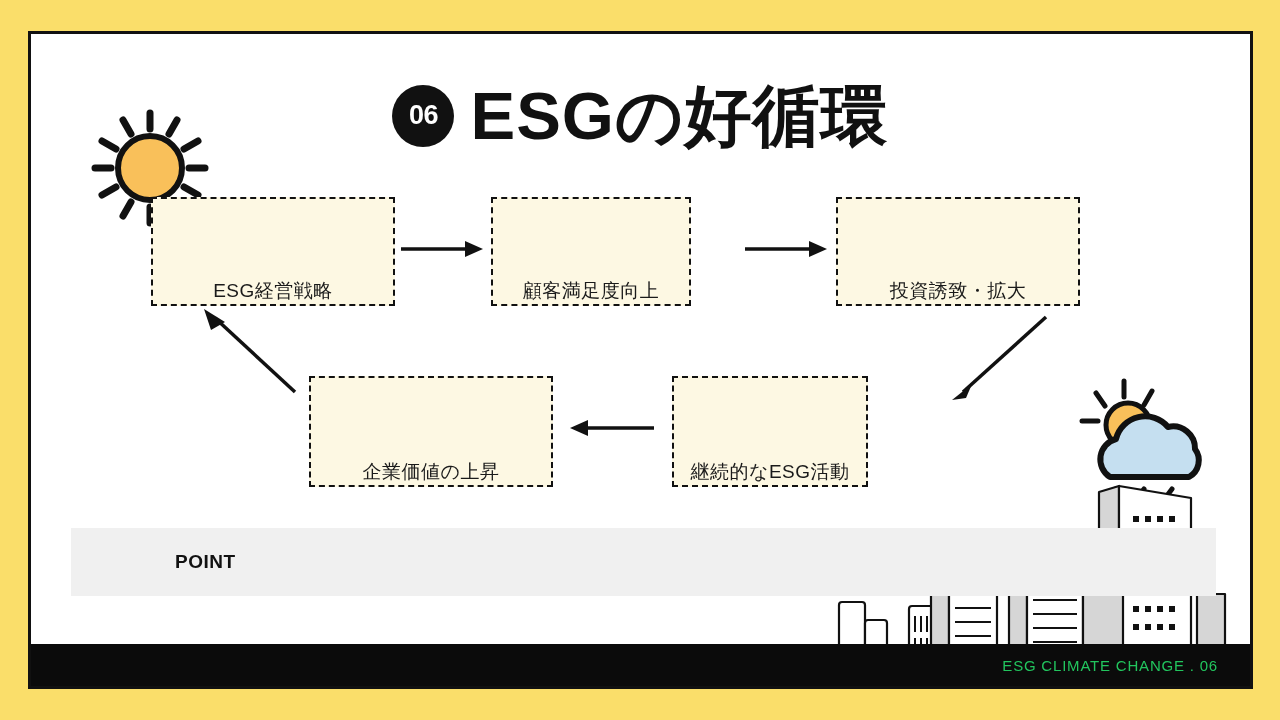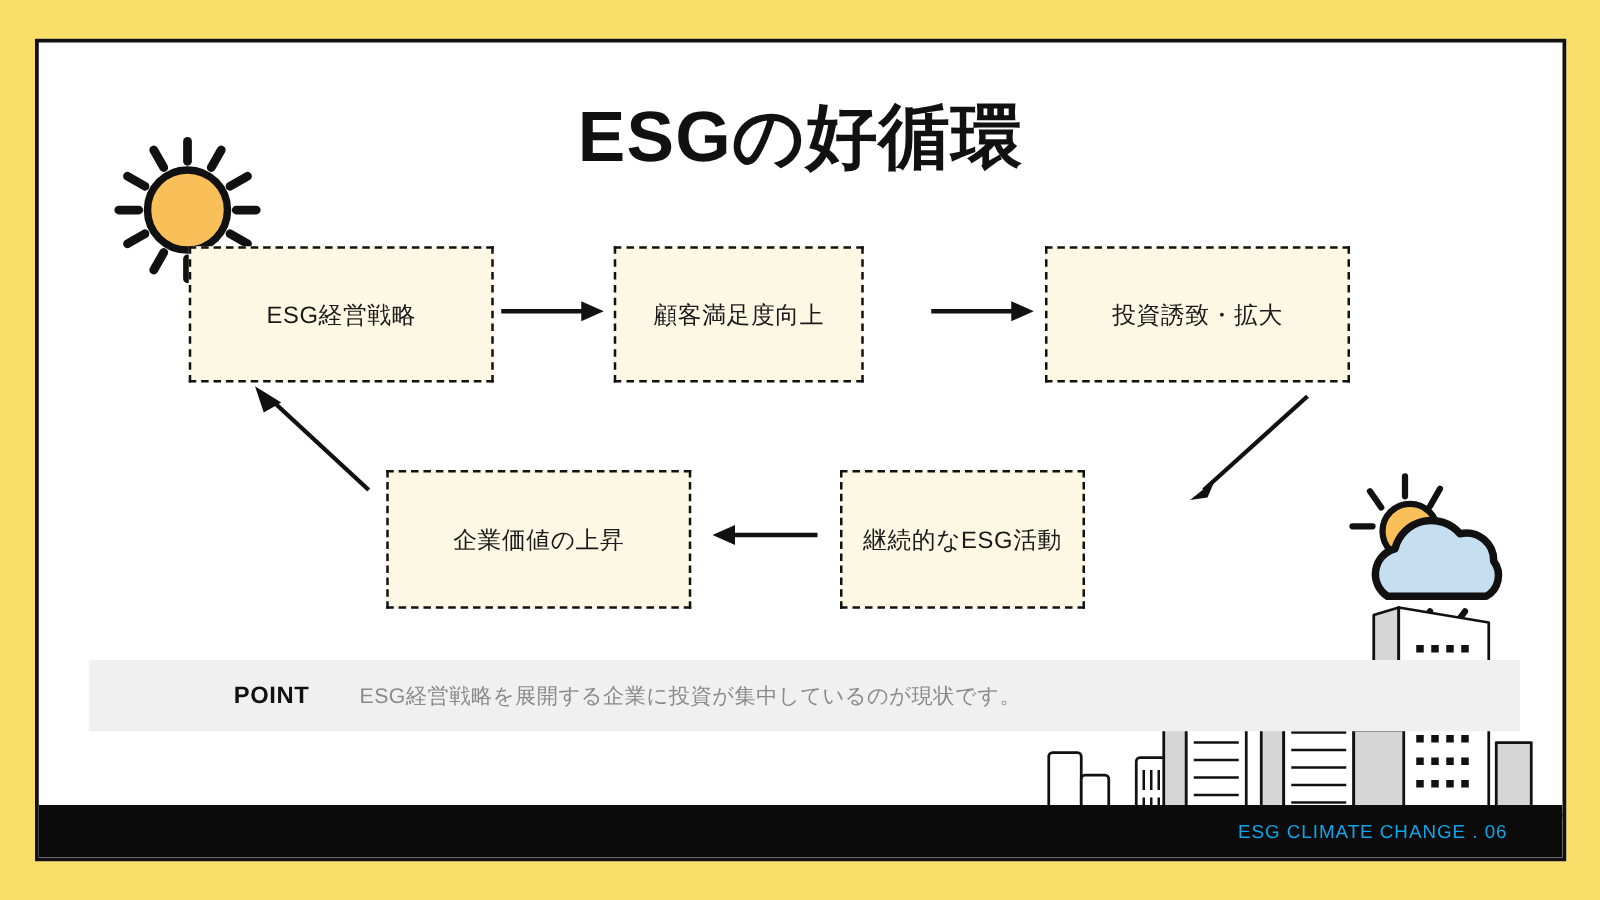--- a/index.html
+++ b/index.html
@@ -39,34 +39,34 @@
   #num-badge {
     width: 62px; height: 62px;
     border-radius: 50%;
     background: #111111;
     color: #ffffff;
     display: flex; align-items: center; justify-content: center;
     font-size: 27px; font-weight: bold;
     letter-spacing: -0.5px;
   }
   #title-text {
-    font-size: 57px;
+    font-size: 67px;
     font-weight: bold;
     color: #111111;
     letter-spacing: 1px;
     line-height: 1;
   }
 
   
   .flow-box {
     position: absolute;
     background: #FDF8E3;
     border: 2px dashed #111111;
     display: flex;
-    align-items: center;
+    align-items: flex-end;
     justify-content: center;
     font-size: 19px;
     color: #1a1a1a;
     letter-spacing: 0.5px;
   }
   #box-1 { left: 120px; top: 163px; width: 244px; height: 109px; }
   #box-2 { left: 460px; top: 163px; width: 200px; height: 109px; }
   #box-3 { left: 805px; top: 163px; width: 244px; height: 109px; }
   #box-4 { left: 278px; top: 342px; width: 244px; height: 111px; }
   #box-5 { left: 641px; top: 342px; width: 196px; height: 111px; }
@@ -81,25 +81,24 @@
 
   
   #sun-icon { position: absolute; left: 58px; top: 73px; }
   #rain-icon { position: absolute; left: 1045px; top: 343px; }
   #city-icon { position: absolute; left: 800px; top: 420px; }
 
   
   #point-band {
     position: absolute;
     left: 40px; top: 494px;
-    width: 1145px; height: 57px;
+    width: 1145px; height: 68px;
     background: #F0F0F0;
     display: flex;
     align-items: center;
-    padding-left: 12px;
   }
   #point-label {
     margin-left: 104px;
     font-size: 19px;
     font-weight: bold;
     color: #111111;
     letter-spacing: 0.5px;
   }
   #point-text {
     margin-left: 40px;
@@ -112,33 +111,36 @@
   #footer-band {
     position: absolute;
     left: 0; bottom: 0;
     width: 100%; height: 42px;
     background: #0b0b0b;
     display: flex;
     align-items: center;
     justify-content: flex-end;
   }
   #footer-text {
-    color: #0ea5e9;
+    color: #22c55e;
     font-size: 15px;
     letter-spacing: 0.8px;
-    margin-right: 44px;
+    margin-right: 32px;
   }
 </style>
 </head>
 <body>
 
 <div id="slide">
   <div id="card">
 
     <div id="title-row">
+      <div id="num-badge">
+        <span>06</span>
+      </div>
       <div id="title-text">ESGの好循環</div>
     </div>
 
     <div id="sun-icon">
       <svg width="122" height="122" viewBox="0 0 122 122">
         <g stroke="#111111" stroke-width="7" stroke-linecap="round">
           <line x1="61" y1="6" x2="61" y2="22"></line>
           <line x1="88" y1="13" x2="80" y2="27"></line>
           <line x1="109" y1="34" x2="95" y2="42"></line>
           <line x1="116" y1="61" x2="100" y2="61"></line>
@@ -300,21 +302,20 @@
             <line x1="90" y1="184" x2="90" y2="194"></line>
           <line x1="96" y1="184" x2="96" y2="194"></line>
         </g>
 
         <line x1="0" y1="198" x2="420" y2="198" stroke="#111111" stroke-width="3"></line>
       </svg>
     </div>
 
     <div id="point-band">
       <div id="point-label">POINT</div>
-      <div id="point-text">ESG経営戦略を展開する企業に投資が集中しているのが現状です。</div>
     </div>
 
     <div id="footer-band">
       <div id="footer-text">ESG CLIMATE CHANGE . 06</div>
     </div>
 
   </div>
 </div>
 
 </body></html>

